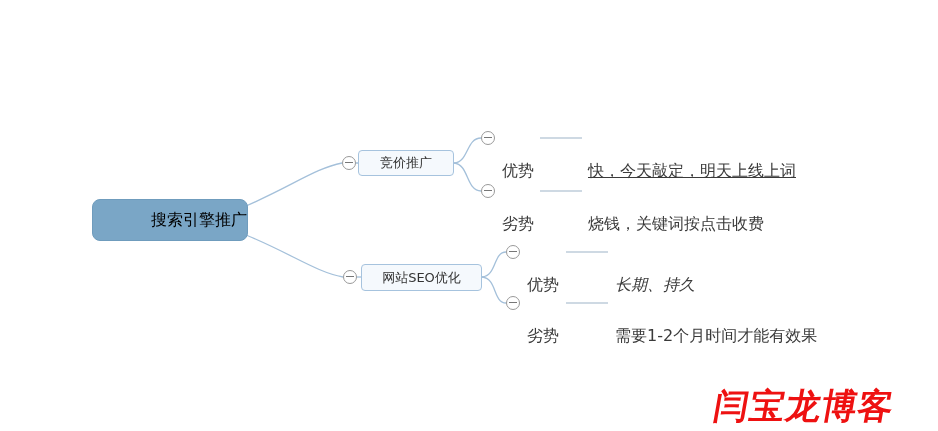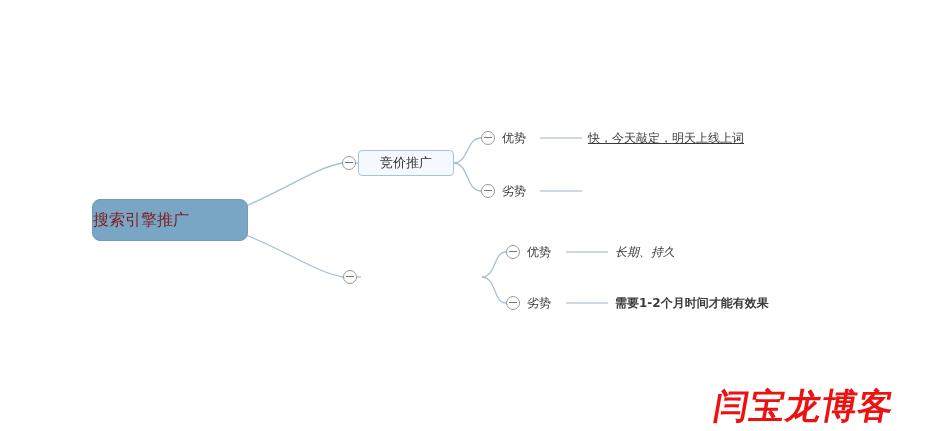--- a/index.html
+++ b/index.html
@@ -37,22 +37,22 @@
     left: 92px;
     top: 199px;
     width: 156px;
     height: 42px;
     background: #7aa6c6;
     border: 1px solid #6f9cbd;
     border-radius: 8px;
     box-sizing: border-box;
     display: flex;
     align-items: center;
-    justify-content: flex-start;
-    color: #7f1d1d;
+    justify-content: flex-end;
+    color: #000000;
     font-size: 16px;
     cursor: default;
   }
   .child-node {
     position: absolute;
     background: #f5f9fd;
     border: 1px solid #a6c3de;
     border-radius: 4px;
     box-sizing: border-box;
     display: flex;
@@ -80,24 +80,25 @@
     left: 2px;
     right: 2px;
     top: 5px;
     height: 1px;
     background: #777777;
   }
   .branch-label, .leaf-text {
     position: absolute;
     height: 18px;
     line-height: 18px;
-    font-size: 12px;
+    font-size: 16px;
     color: #3a3a3a;
     white-space: nowrap;
     cursor: default;
+    margin-top: 33px;
   }
   .watermark {
     position: absolute;
     left: 714px;
     top: 383px;
     width: 224px;
     height: 46px;
     line-height: 46px;
     font-size: 35px;
     font-weight: 800;
@@ -135,26 +136,30 @@
   <div class="child-node bidding">
     <span>竞价推广</span>
   </div>
 
   <span class="minus-icon" style="left:481px; top:131px;"></span>
   <span class="branch-label" style="left:502px; top:129px;">优势</span>
   <span class="leaf-text" style="left:588px; top:129px;text-decoration:underline;">快，今天敲定，明天上线上词</span>
 
   <span class="minus-icon" style="left:481px; top:184px;"></span>
   <span class="branch-label" style="left:502px; top:182px;">劣势</span>
+  <span class="leaf-text" style="left:588px; top:182px;">烧钱，关键词按点击收费</span>
 
   <span class="minus-icon" style="left:343px; top:270px;"></span>
+  <div class="child-node seo">
+    <span>网站SEO优化</span>
+  </div>
 
   <span class="minus-icon" style="left:506px; top:245px;"></span>
   <span class="branch-label" style="left:527px; top:243px;">优势</span>
   <span class="leaf-text" style="left:615px; top:243px;font-style:italic;">长期、持久</span>
 
   <span class="minus-icon" style="left:506px; top:296px;"></span>
   <span class="branch-label" style="left:527px; top:294px;">劣势</span>
-  <span class="leaf-text" style="left:615px; top:294px;font-weight:bold;">需要1-2个月时间才能有效果</span>
+  <span class="leaf-text" style="left:615px; top:294px;">需要1-2个月时间才能有效果</span>
 
   <div class="watermark">闫宝龙博客</div>
 
 </div>
 
 </body></html>

